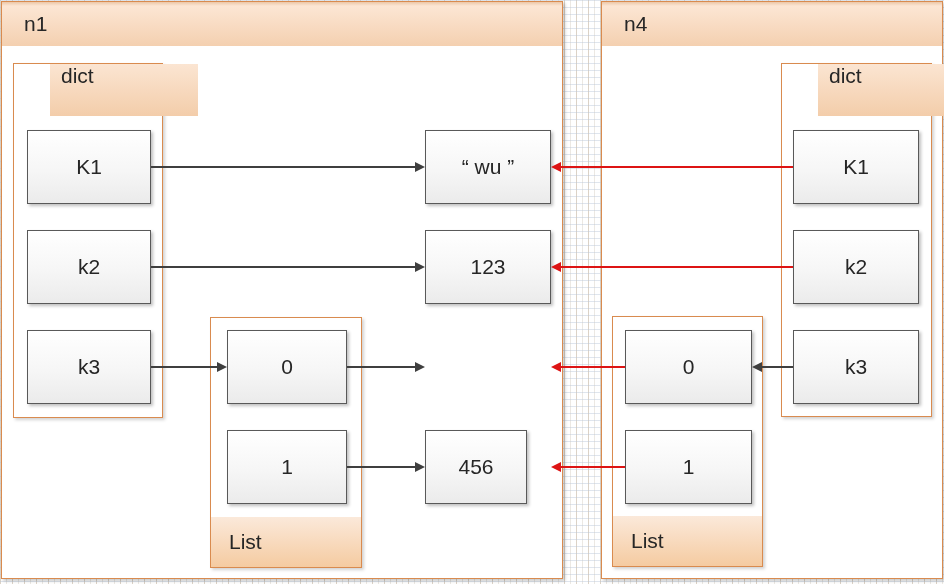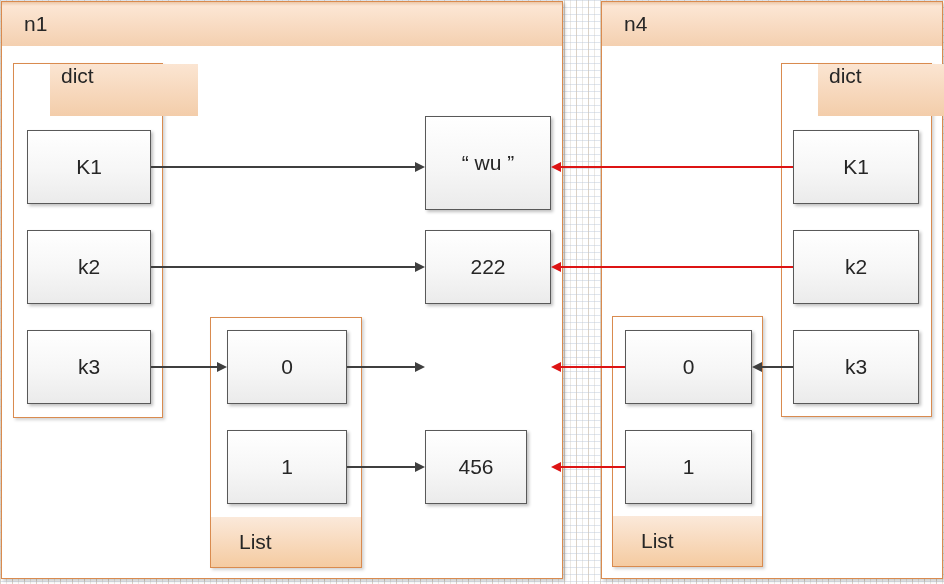--- a/index.html
+++ b/index.html
@@ -37,21 +37,21 @@
     position:absolute;left:0;top:0;width:100%;height:52px;
     background:linear-gradient(180deg,#fbe5d2,#f3cdaa);
     display:flex;align-items:flex-start;font-size:21px;margin-left:36px;
   }
   .container-header span{padding-left:11px;}
   .container-footer{
     position:absolute;left:0;bottom:0;width:100%;height:50px;
     background:linear-gradient(180deg,#fbe9da,#f5cba1);
     display:flex;align-items:center;font-size:21px;
   }
-  .container-footer span{padding-left:28px;}
+  .container-footer span{padding-left:18px;}
   .box{
     position:absolute;box-sizing:border-box;z-index:3;
     border:1px solid #595959;
     background:linear-gradient(180deg,#ffffff 0%,#f6f6f6 55%,#ebebeb 100%);
     box-shadow:2px 2px 3px rgba(0,0,0,0.25);
     display:flex;align-items:center;justify-content:center;
     font-size:21px;
   }
   #arrow-layer{position:absolute;left:0;top:0;width:100%;height:100%;z-index:4;pointer-events:none;}
   .arrow-line{position:absolute;height:2px;}
@@ -98,22 +98,22 @@
     </div>
   </div>
 
   <div class="box" style="left:27px;top:130px;width:124px;height:74px">K1</div>
   <div class="box" style="left:27px;top:230px;width:124px;height:74px">k2</div>
   <div class="box" style="left:27px;top:330px;width:124px;height:74px">k3</div>
 
   <div class="box" style="left:227px;top:330px;width:120px;height:74px">0</div>
   <div class="box" style="left:227px;top:430px;width:120px;height:74px">1</div>
 
-  <div class="box" style="left:425px;top:116px;width:126px;height:94px">“ wu ”</div>
-  <div class="box" style="left:425px;top:230px;width:126px;height:74px">222</div>
+  <div class="box" style="left:425px;top:130px;width:126px;height:74px">“ wu ”</div>
+  <div class="box" style="left:425px;top:230px;width:126px;height:74px">123</div>
   <div class="box" style="left:425px;top:430px;width:102px;height:74px">456</div>
 
   <div class="box" style="left:625px;top:330px;width:127px;height:74px">0</div>
   <div class="box" style="left:625px;top:430px;width:127px;height:74px">1</div>
 
   <div class="box" style="left:793px;top:130px;width:126px;height:74px">K1</div>
   <div class="box" style="left:793px;top:230px;width:126px;height:74px">k2</div>
   <div class="box" style="left:793px;top:330px;width:126px;height:74px">k3</div>
 
   <div id="arrow-layer">

